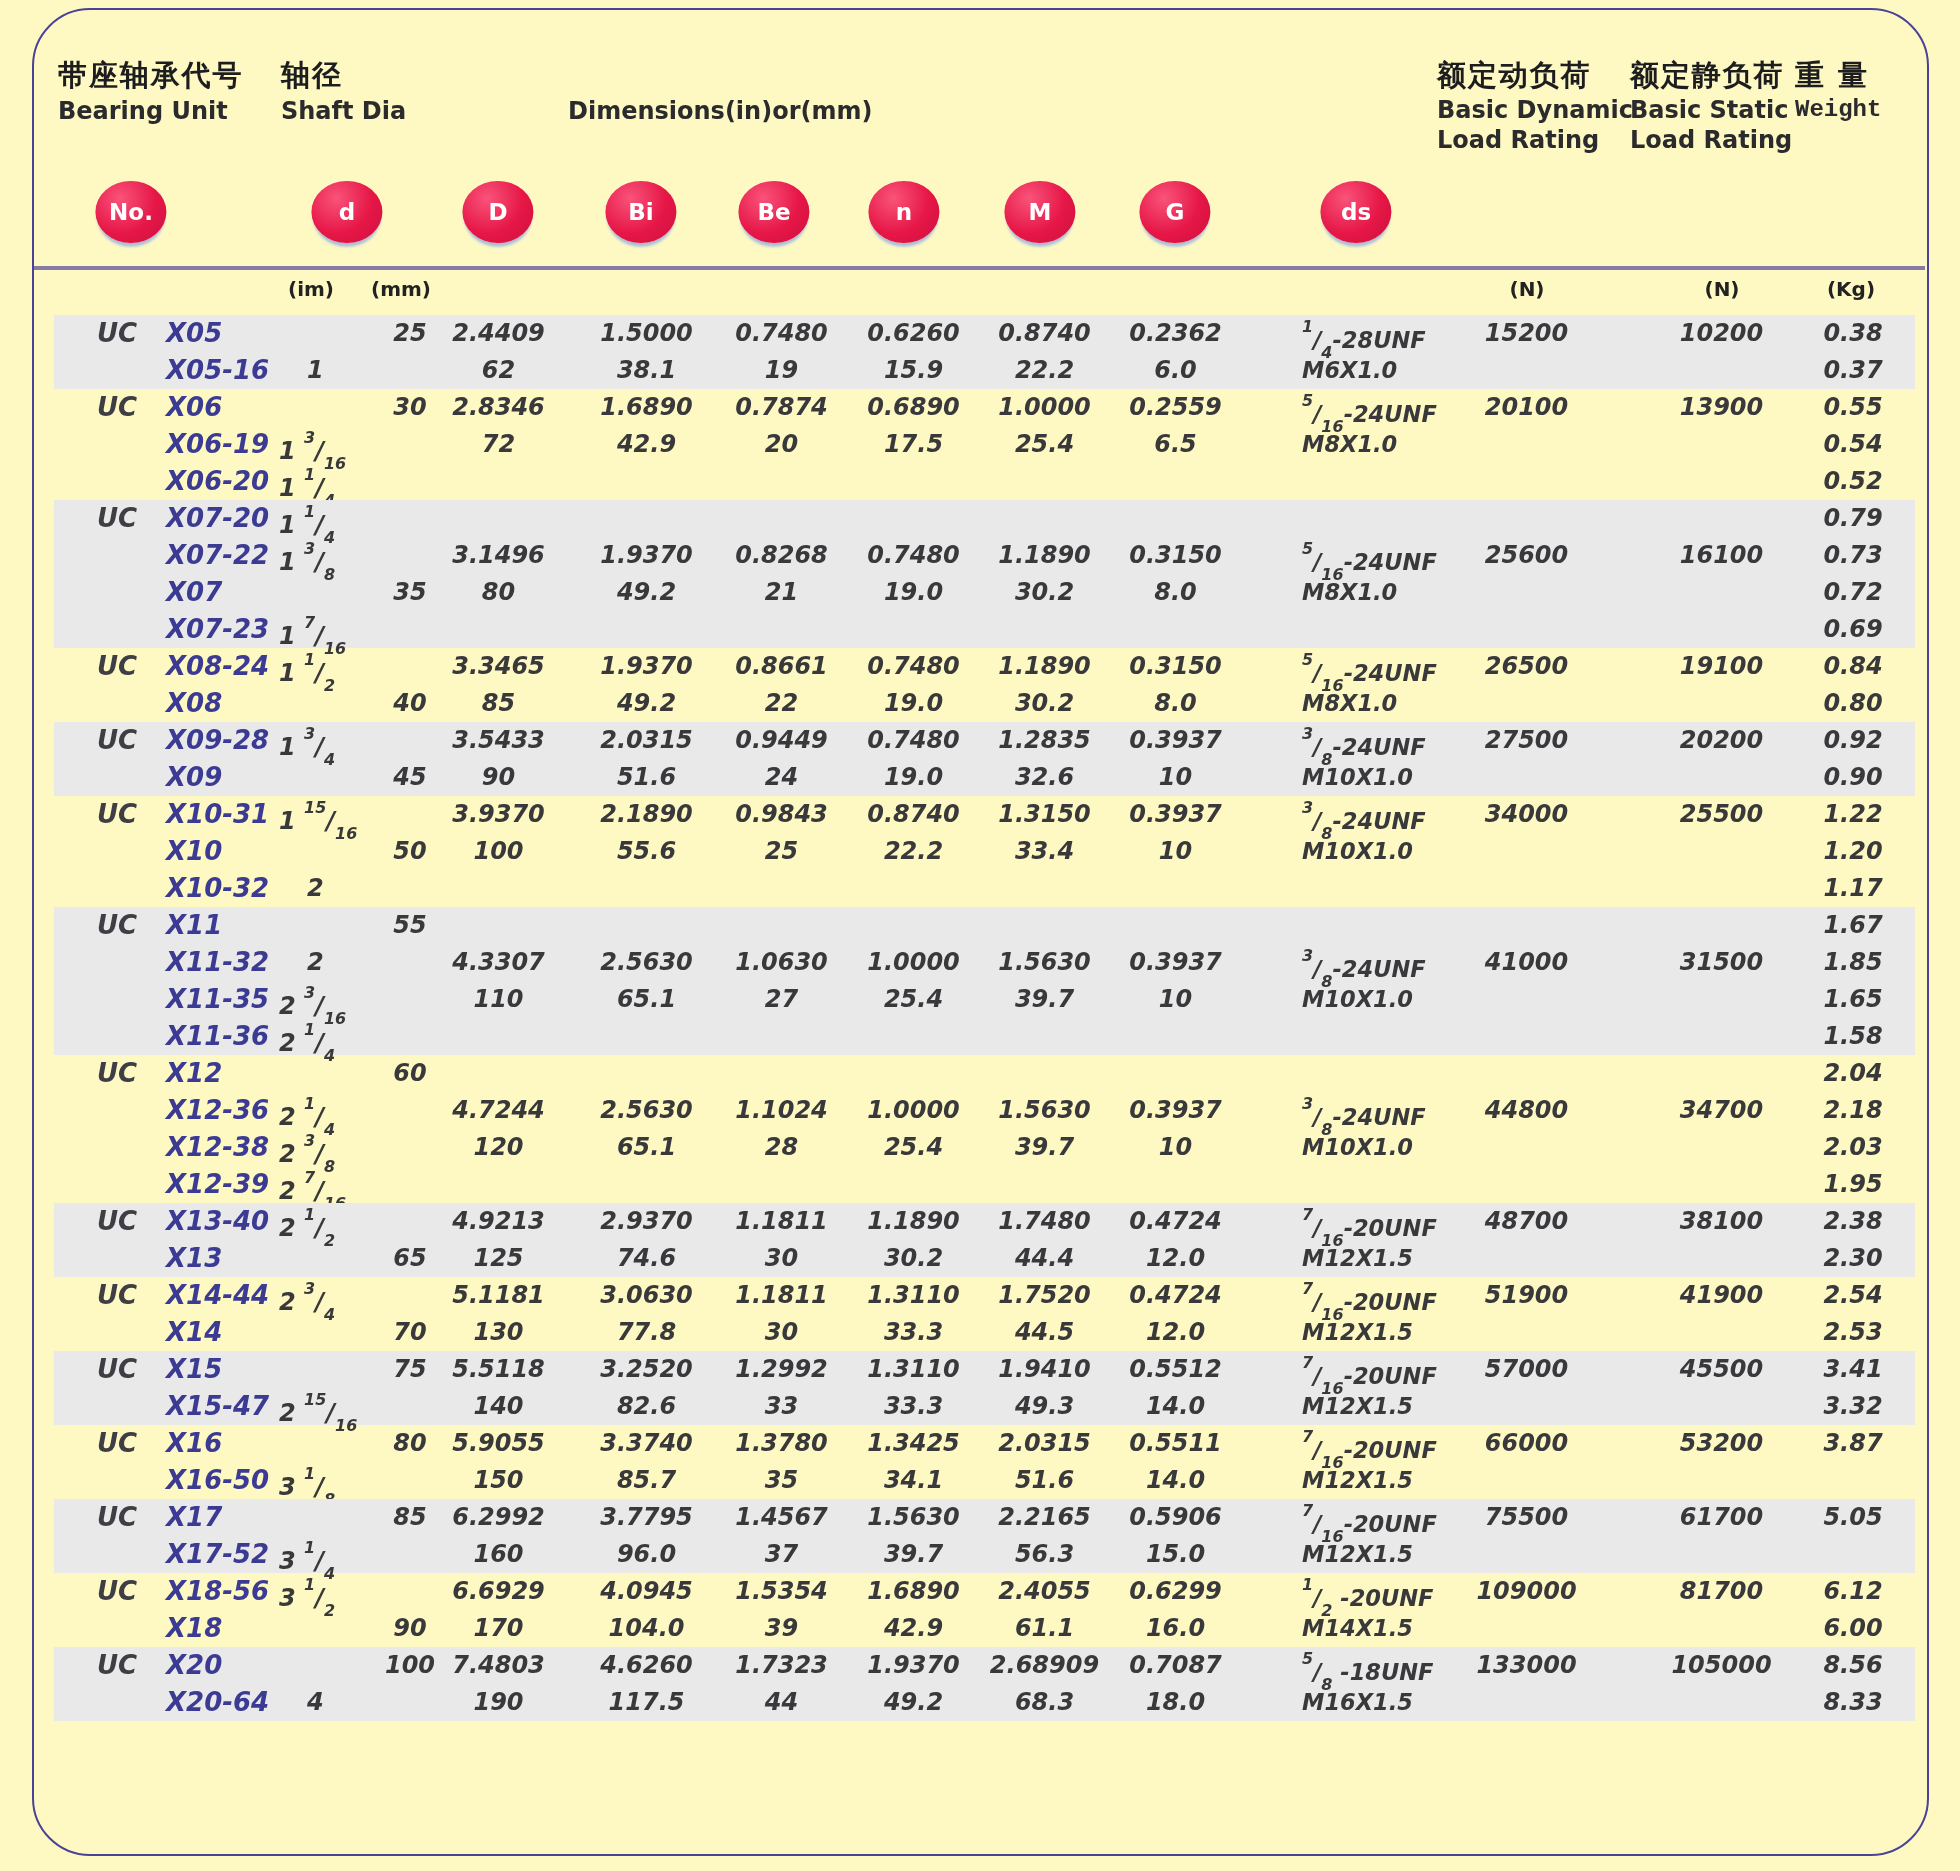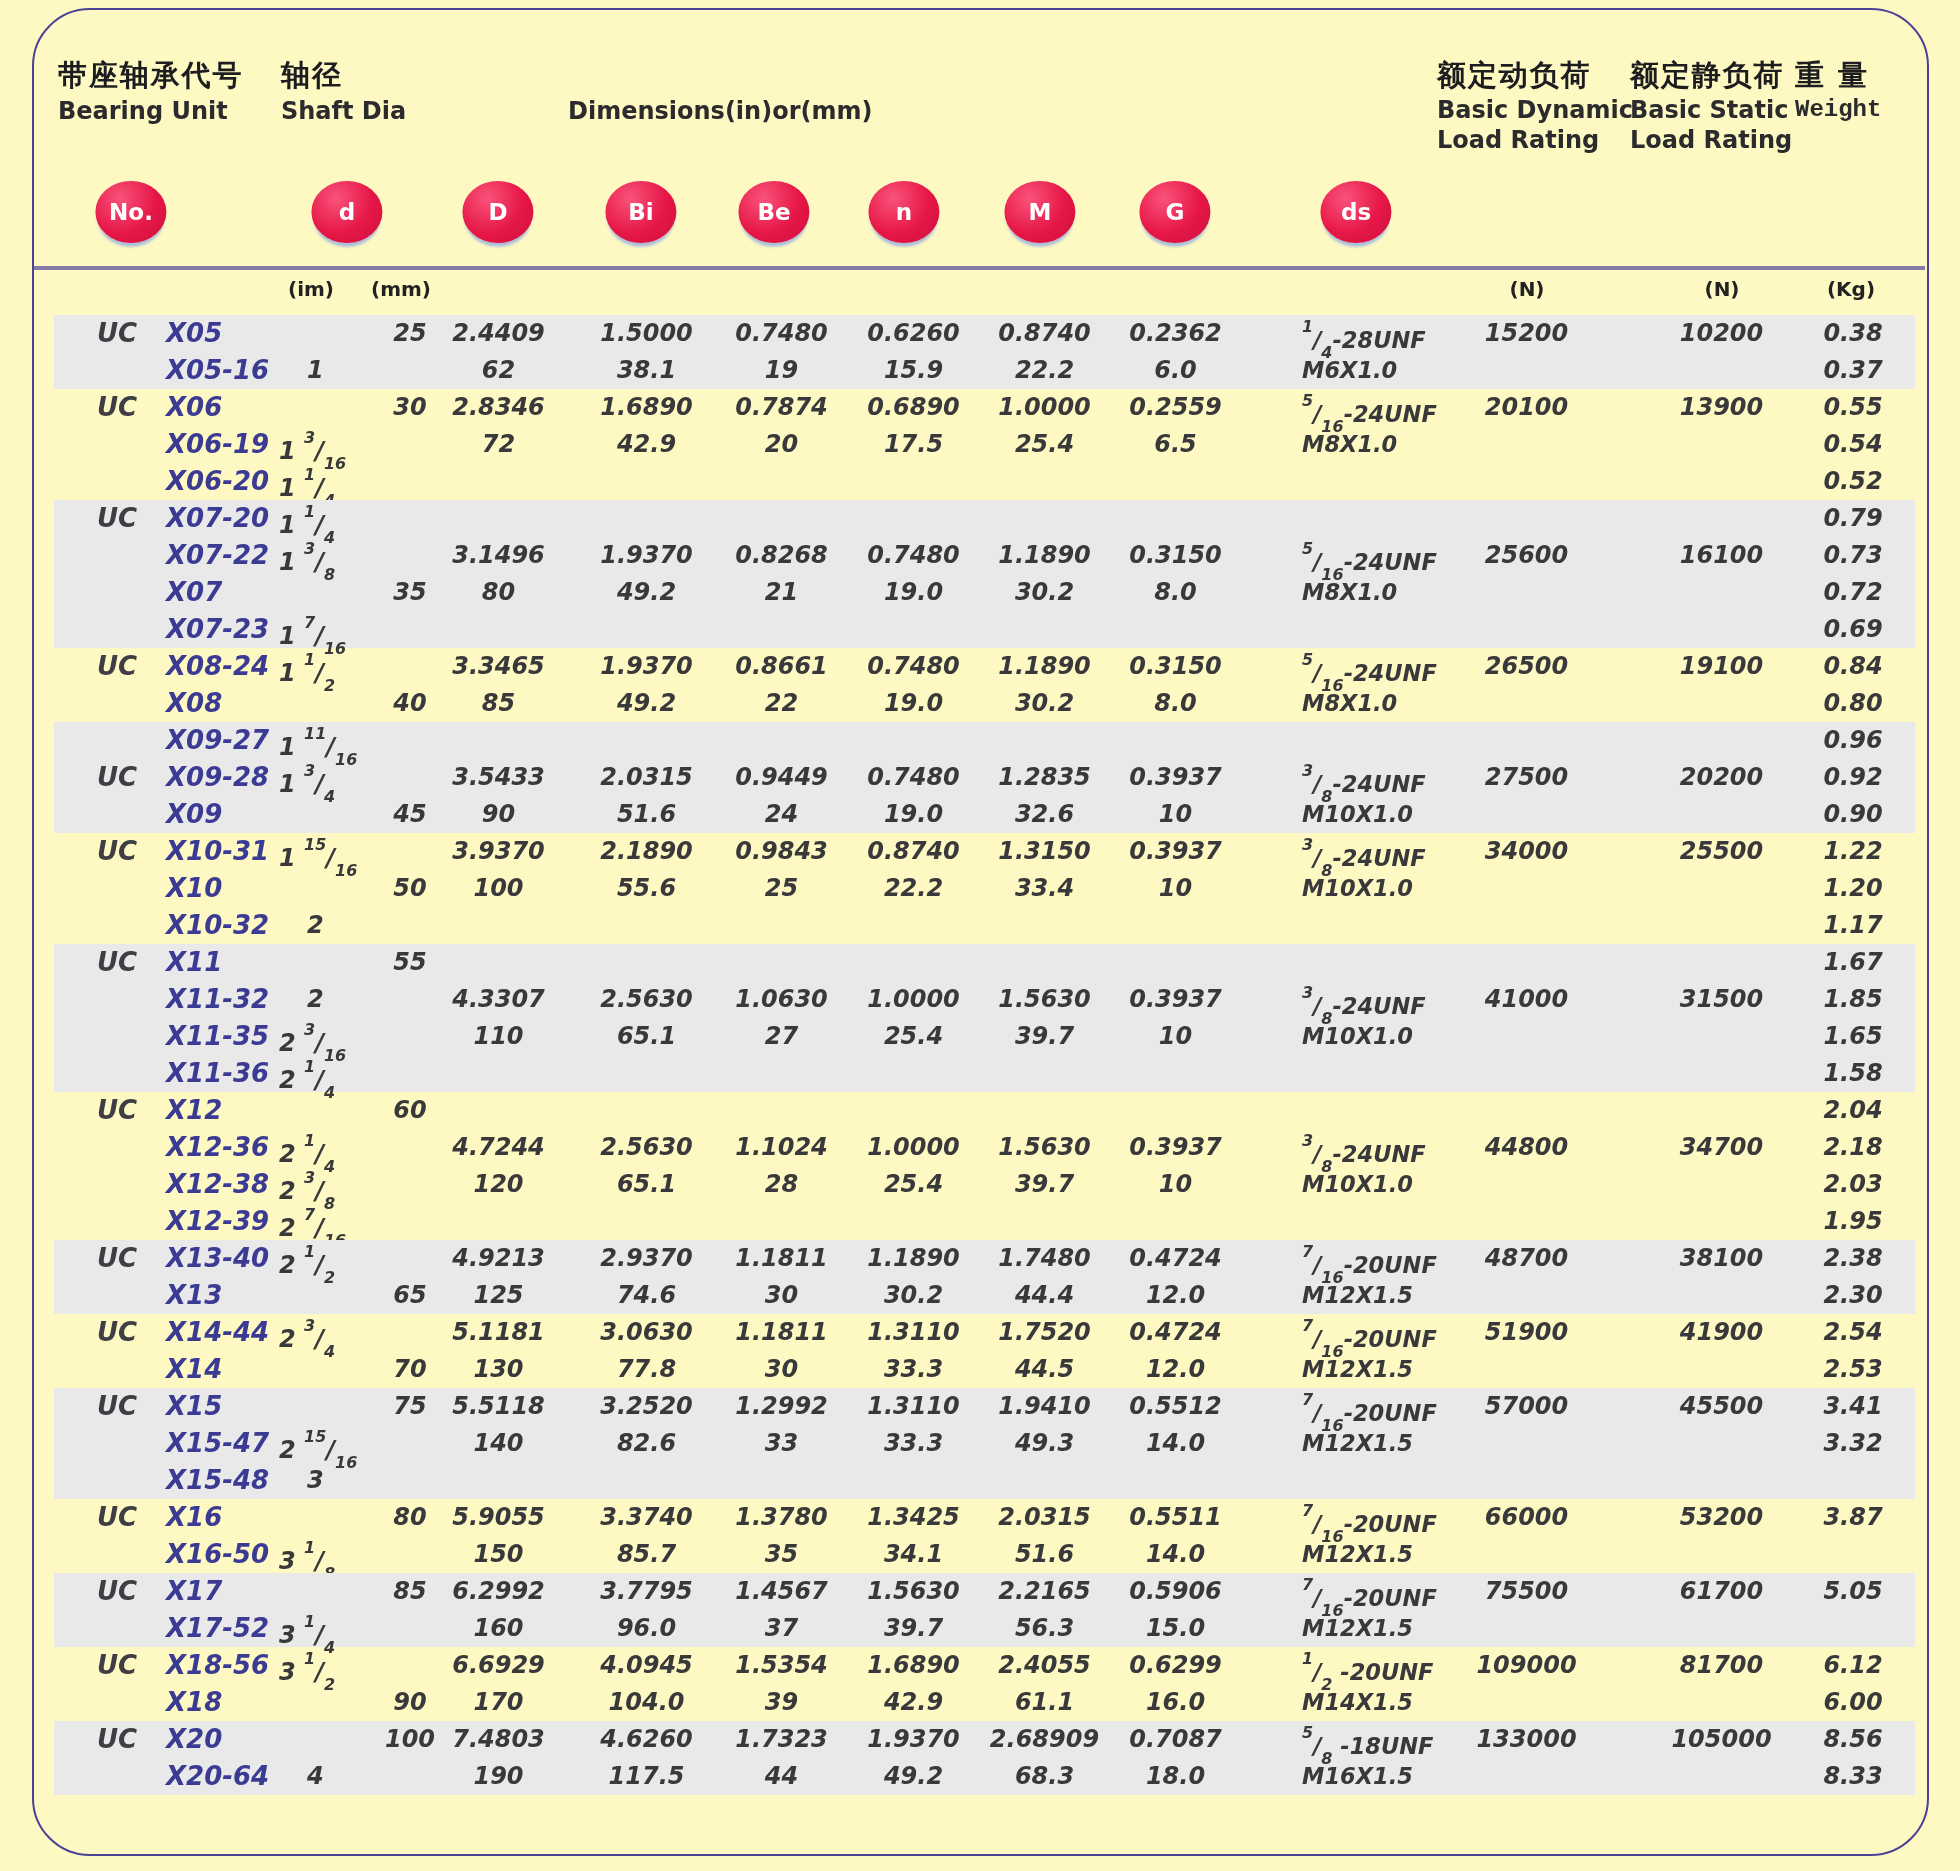--- a/index.html
+++ b/index.html
@@ -210,25 +210,20 @@
           <span class="cell c-Be">22</span>
           <span class="cell c-n">19.0</span>
           <span class="cell c-M">30.2</span>
           <span class="cell c-G">8.0</span>
           <span class="cell c-ds">M8X1.0</span>
           <span class="cell c-w">0.80</span>
         </div>
       </div>
       <div class="group shade">
         <div class="row">
-          <span class="cell c-model">X09-27</span>
-          <span class="cell c-im">1 <sup>11</sup>/<sub>16</sub></span>
-          <span class="cell c-w">0.96</span>
-        </div>
-        <div class="row">
           <span class="cell c-uc">UC</span>
           <span class="cell c-model">X09-28</span>
           <span class="cell c-im">1 <sup>3</sup>/<sub>4</sub></span>
           <span class="cell c-D">3.5433</span>
           <span class="cell c-Bi">2.0315</span>
           <span class="cell c-Be">0.9449</span>
           <span class="cell c-n">0.7480</span>
           <span class="cell c-M">1.2835</span>
           <span class="cell c-G">0.3937</span>
           <span class="cell c-ds"><sup>3</sup>/<sub>8</sub>-24UNF</span>
@@ -440,24 +435,20 @@
           <span class="cell c-im">2 <sup>15</sup>/<sub>16</sub></span>
           <span class="cell c-D">140</span>
           <span class="cell c-Bi">82.6</span>
           <span class="cell c-Be">33</span>
           <span class="cell c-n">33.3</span>
           <span class="cell c-M">49.3</span>
           <span class="cell c-G">14.0</span>
           <span class="cell c-ds">M12X1.5</span>
           <span class="cell c-w">3.32</span>
         </div>
-        <div class="row">
-          <span class="cell c-model">X15-48</span>
-          <span class="cell c-im"><span class="im-solo">3</span></span>
-        </div>
       </div>
       <div class="group">
         <div class="row">
           <span class="cell c-uc">UC</span>
           <span class="cell c-model">X16</span>
           <span class="cell c-mm">80</span>
           <span class="cell c-D">5.9055</span>
           <span class="cell c-Bi">3.3740</span>
           <span class="cell c-Be">1.3780</span>
           <span class="cell c-n">1.3425</span>

